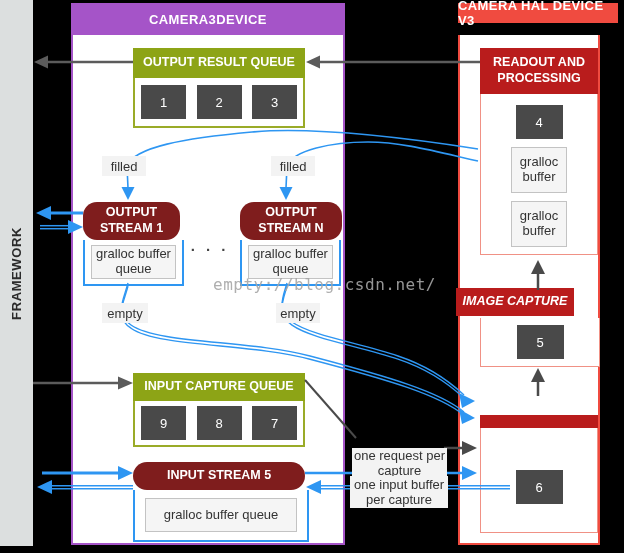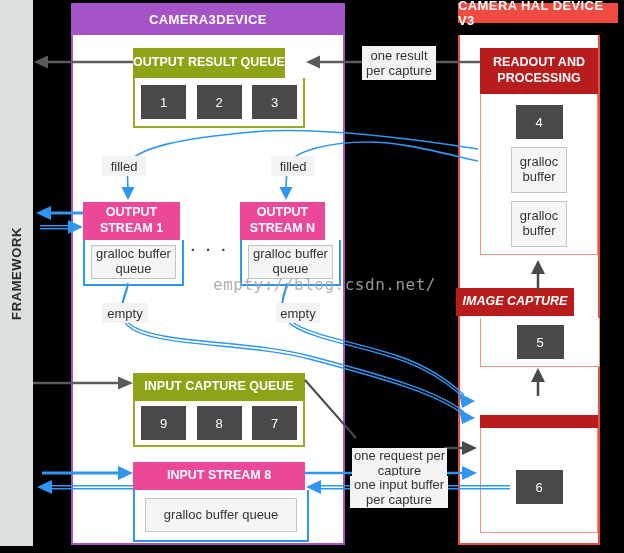--- a/index.html
+++ b/index.html
@@ -20,21 +20,21 @@
     color:#fff; font-weight:bold; font-size:13px; letter-spacing:0.4px; z-index:2; }
   .c3d-header { background:#a554c8; }
   .hal-header { background:#f04b40; }
   .c3d-panel { background:#fff; border:2px solid #a554c8; border-top:none; z-index:1; }
   .hal-panel { background:#fff; border:2px solid #f04b40; border-top:none; z-index:1; }
 
   
   .qhead { display:flex; align-items:center; justify-content:center; text-align:center;
     color:#fff; font-weight:bold; font-size:12.5px; line-height:1.25; z-index:3; }
   .bg-green { background:#8da416; }
-  .bg-blue  { background:#ec4899; }
+  .bg-blue  { background:#7f1d1d;border-radius:14px; }
   .bg-red   { background:#b91c1c; }
   .qbody { background:#fff; z-index:3; display:flex; align-items:center; }
   .bd-green { border:2px solid #9aab28; border-top:none; }
   .bd-blue  { border:2px solid #2e96f2; border-top:none; }
   .bd-red   { border:1px solid #f09185; border-top:none; }
   .row-chips { justify-content:space-between; padding:0 6px; box-sizing:border-box; }
   .chip { width:45px; height:34px; background:#494949; color:#fff; font-size:13px;
     display:flex; align-items:center; justify-content:center; flex:0 0 auto; }
   .gralloc { background:#f5f5f5; border:1px solid #c3c3c3; color:#333; font-size:13px;
     line-height:1.15; display:flex; align-items:center; justify-content:center;
@@ -62,47 +62,47 @@
   <div class="abs sidebar">
     <span class="sidebar-label">FRAMEWORK</span>
   </div>
 
   <div class="abs panel-header c3d-header" style="left:71px;top:3px;width:274px;height:32px;">CAMERA3DEVICE</div>
   <div class="abs c3d-panel" style="left:71px;top:35px;width:270px;height:508px;box-sizing:content-box;"></div>
 
   <div class="abs panel-header hal-header" style="left:458px;top:3px;width:160px;height:20px;">CAMERA HAL DEVICE V3</div>
   <div class="abs hal-panel" style="left:458px;top:35px;width:138px;height:508px;box-sizing:content-box;"></div>
 
-  <div class="abs qhead bg-green" style="left:133px;top:48px;width:152px;height:30px;">OUTPUT RESULT QUEUE</div>
+  <div class="abs qhead bg-green" style="left:133px;top:48px;width:172px;height:30px;">OUTPUT RESULT QUEUE</div>
   <div class="abs qbody bd-green row-chips" style="left:133px;top:78px;width:172px;height:50px;">
     <div class="chip">1</div>
     <div class="chip">2</div>
     <div class="chip">3</div>
   </div>
 
   <div class="abs qhead bg-blue" style="left:83px;top:202px;width:97px;height:38px;padding:0 8px;box-sizing:border-box;">OUTPUT STREAM 1</div>
   <div class="abs qbody bd-blue" style="left:83px;top:240px;width:97px;height:44px;justify-content:center;">
     <div class="gralloc" style="width:85px;height:34px;">gralloc buffer queue</div>
   </div>
 
   <div class="abs dots" style="left:188px;top:240px;width:44px;height:18px;">· · ·</div>
 
-  <div class="abs qhead bg-blue" style="left:240px;top:202px;width:85px;height:38px;padding:0 8px;box-sizing:border-box;">OUTPUT STREAM N</div>
+  <div class="abs qhead bg-blue" style="left:240px;top:202px;width:102px;height:38px;padding:0 8px;box-sizing:border-box;">OUTPUT STREAM N</div>
   <div class="abs qbody bd-blue" style="left:240px;top:240px;width:97px;height:44px;justify-content:center;">
     <div class="gralloc" style="width:85px;height:34px;">gralloc buffer queue</div>
   </div>
 
   <div class="abs qhead bg-green" style="left:133px;top:373px;width:172px;height:28px;">INPUT CAPTURE QUEUE</div>
   <div class="abs qbody bd-green row-chips" style="left:133px;top:401px;width:172px;height:46px;">
     <div class="chip">9</div>
     <div class="chip">8</div>
     <div class="chip">7</div>
   </div>
 
-  <div class="abs qhead bg-blue" style="left:133px;top:462px;width:172px;height:28px;">INPUT STREAM 8</div>
+  <div class="abs qhead bg-blue" style="left:133px;top:462px;width:172px;height:28px;">INPUT STREAM 5</div>
   <div class="abs qbody bd-blue" style="left:133px;top:490px;width:172px;height:50px;justify-content:center;">
     <div class="gralloc" style="width:152px;height:34px;">gralloc buffer queue</div>
   </div>
 
   <div class="abs qhead bg-red" style="left:480px;top:48px;width:118px;height:46px;padding:0 10px;box-sizing:border-box;">READOUT AND PROCESSING</div>
   <div class="abs qbody bd-red hal-col" style="left:480px;top:94px;width:118px;height:161px;padding-top:11px;box-sizing:border-box;">
     <div class="chip" style="width:47px;">4</div>
     <div class="gralloc" style="width:56px;height:46px;">gralloc buffer</div>
     <div class="gralloc" style="width:56px;height:46px;">gralloc buffer</div>
   </div>
@@ -196,21 +196,20 @@
     <g stroke="#4a4a4a" fill="#4a4a4a">
       <line x1="538" y1="290" x2="538" y2="272" stroke-width="2.5"></line>
       <polygon points="538,260 531,274 545,274" stroke="none"></polygon>
     </g>
     <g stroke="#4a4a4a" fill="#4a4a4a">
       <line x1="538" y1="396" x2="538" y2="380" stroke-width="2.5"></line>
       <polygon points="538,368 531,382 545,382" stroke="none"></polygon>
     </g>
   </svg>
 
-  <div class="abs lbl" style="left:362px;top:46px;width:74px;height:34px;">one result per capture</div>
   <div class="abs lbl" style="left:102px;top:156px;width:44px;height:20px;">filled</div>
   <div class="abs lbl" style="left:271px;top:156px;width:44px;height:20px;">filled</div>
   <div class="abs lbl" style="left:102px;top:303px;width:46px;height:20px;">empty</div>
   <div class="abs lbl" style="left:276px;top:303px;width:44px;height:20px;">empty</div>
   <div class="abs lbl" style="left:352px;top:428px;width:95px;height:30px;margin-top:20px;">one request per capture</div>
   <div class="abs lbl" style="left:350px;top:461px;width:98px;height:32px;margin-top:15px;">one input buffer per capture</div>
 
   <div class="abs watermark" style="left:213px;top:275px;">empty://blog.csdn.net/</div>
 
 </div>

